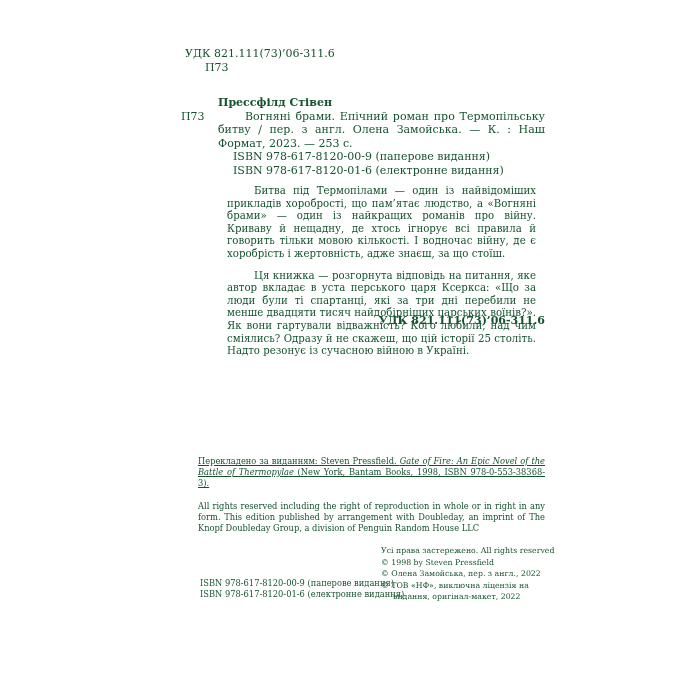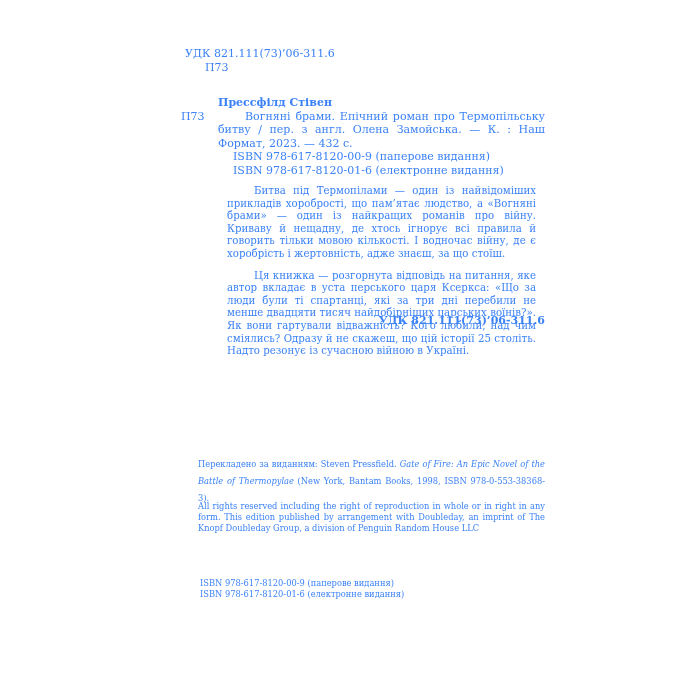--- a/index.html
+++ b/index.html
@@ -3,21 +3,21 @@
 <meta charset="utf-8">
 <style>
   html, body { margin: 0; padding: 0; }
   body { background: #ffffff; }
   .page {
     position: relative;
     width: 562px;
     height: 700px;
     background: #ffffff;
     font-family: "DejaVu Serif", "Liberation Serif", serif;
-    color: #3b82f6;
+    color: #14532d;
     overflow: hidden;
   }
   .blk { position: absolute; }
 
   
   .udc-top {
     left: 185px; top: 47px;
     font-size: 11px; line-height: 14px;
     white-space: nowrap;
   }
@@ -45,22 +45,23 @@
   
   .udc-bottom {
     left: 218px; top: 314px; width: 327px;
     font-size: 11px; font-weight: bold;
     text-align: right; white-space: nowrap;
   }
 
   
   .source-note {
     left: 198px; top: 456px; width: 347px;
-    font-size: 8.3px; line-height: 17px;
+    font-size: 8.3px; line-height: 11px;
     text-align: justify;
+    text-decoration: underline;
   }
   .source-note .title { font-style: italic; }
 
   .rights-note {
     left: 198px; top: 501px; width: 347px;
     font-size: 8.3px; line-height: 11.2px;
     text-align: justify;
   }
 
   .copyright {
@@ -83,38 +84,44 @@
 
   <div class="blk udc-top">
     <div>УДК 821.111(73)’06-311.6</div>
     <div class="author-code">П73</div>
   </div>
 
   <div class="blk card">
     <span class="margin-code">П73</span>
     <div class="inner">
       <div class="author">Прессфілд Стівен</div>
-      <div class="descr">Вогняні брами. Епічний роман про Термопільську битву / пер. з англ. Олена Замойська. — К. : Наш Формат, 2023. — 432 с.</div>
+      <div class="descr">Вогняні брами. Епічний роман про Термопільську битву / пер. з англ. Олена Замойська. — К. : Наш Формат, 2023. — 253 с.</div>
       <div class="isbn">ISBN 978-617-8120-00-9 (паперове видання)</div>
       <div class="isbn">ISBN 978-617-8120-01-6 (електронне видання)</div>
     </div>
   </div>
 
   <div class="blk annotation">
     <p>Битва під Термопілами — один із найвідоміших прикладів хоробрості, що пам’ятає людство, а «Вогняні брами» — один із найкращих романів про війну. Криваву й нещадну, де хтось ігнорує всі правила й говорить тільки мовою кількості. І водночас війну, де є хоробрість і жертовність, адже знаєш, за що стоїш.</p>
     <p>Ця книжка — розгорнута відповідь на питання, яке автор вкладає в уста перського царя Ксеркса: «Що за люди були ті спартанці, які за три дні перебили не менше двадцяти тисяч найдобірніших царських воїнів?». Як вони гартували відважність? Кого любили, над чим сміялись? Одразу й не скажеш, що цій історії 25 століть. Надто резонує із сучасною війною в Україні.</p>
   </div>
 
   <div class="blk udc-bottom">УДК 821.111(73)’06-311.6</div>
 
   <div class="blk source-note">
     <span>Перекладено за виданням: Steven Pressfield. </span><span class="title">Gate of Fire: An Epic Novel of the Battle of Thermopylae</span><span> (New York, Bantam Books, 1998, ISBN 978-0-553-38368-3).</span>
   </div>
 
   <div class="blk rights-note">All rights reserved including the right of reproduction in whole or in right in any form. This edition published by arrangement with Doubleday, an imprint of The Knopf Doubleday Group, a division of Penguin Random House LLC</div>
 
+  <div class="blk copyright">
+    <div class="reserved">Усі права застережено. All rights reserved</div>
+    <div class="item">© 1998 by Steven Pressfield</div>
+    <div class="item">© Олена Замойська, пер. з англ., 2022</div>
+    <div class="item">© ТОВ «НФ», виключна ліцензія на видання, оригінал-макет, 2022</div>
+  </div>
 
   <div class="blk isbn-bottom">
     <div>ISBN 978-617-8120-00-9 (паперове видання)</div>
     <div>ISBN 978-617-8120-01-6 (електронне видання)</div>
   </div>
 
 </div>
 
 </body></html>

